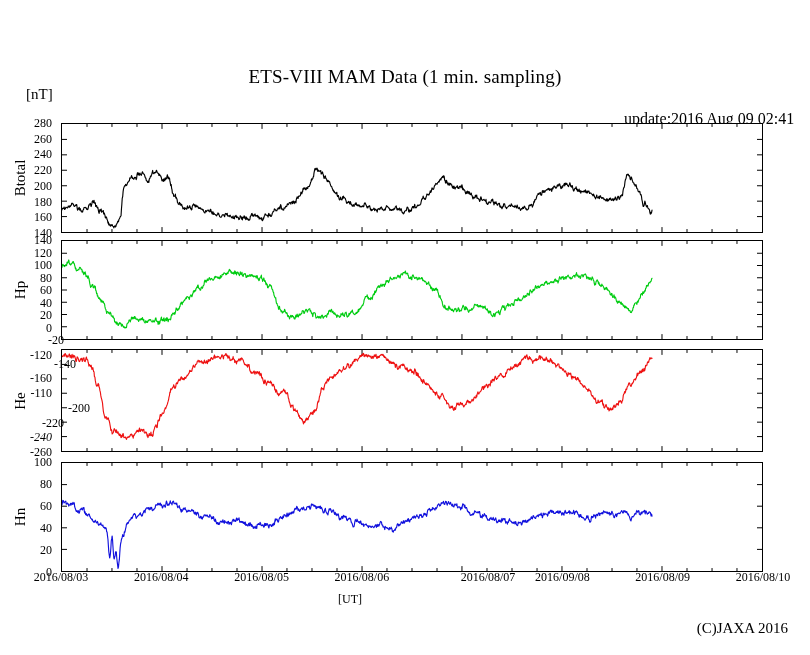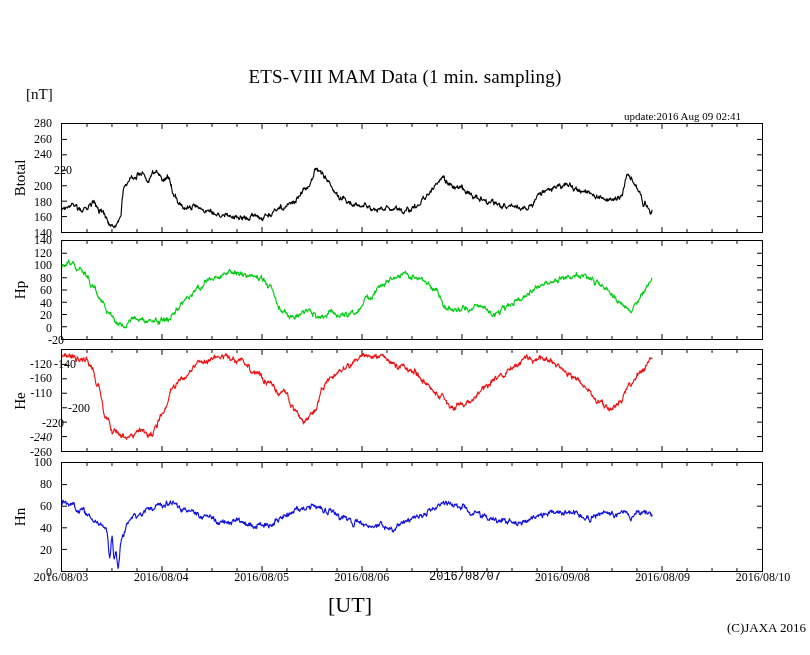--- a/index.html
+++ b/index.html
@@ -12,24 +12,24 @@
     overflow:hidden;
   }
   #figure{position:absolute;left:0;top:0;width:810px;height:655px;}
   .txt{position:absolute;white-space:nowrap;font-family:"Liberation Serif",serif;}
 
   #chart-title{
     left:0;top:66px;width:810px;text-align:center;
     font-size:19px;letter-spacing:.2px;
   }
   #unit-label{left:26px;top:86px;font-size:15px;}
-  #update-stamp{left:624px;top:110px;font-size:11px;}
-  #xaxis-label{left:0;top:592px;width:700px;text-align:center;font-size:22px;}
-  #copyright{left:0;top:620px;width:810px;text-align:right;padding-right:4px;
-             box-sizing:border-box;font-size:13px;}
+  #update-stamp{left:624px;top:110px;font-size:16px;}
+  #xaxis-label{left:0;top:592px;width:700px;text-align:center;font-size:12px;}
+  #copyright{left:0;top:620px;width:810px;text-align:right;padding-right:22px;
+             box-sizing:border-box;font-size:15px;}
 
   .panel{position:absolute;left:61px;width:702px;box-sizing:border-box;
          border:1px solid #000;background:#fff;}
   .panel svg{display:block;width:100%;height:100%;}
 
   .ylabel{position:absolute;font-size:15px;
           transform:translate(-50%,-50%) rotate(-90deg);
           transform-origin:center center;white-space:nowrap;}
   .ytick{position:absolute;right:0;font-size:12px;text-align:right;
          transform:translateY(-50%);white-space:nowrap;}
@@ -329,21 +329,21 @@
           <line x1="676.9" y1="0" x2="676.9" y2="3" stroke="#000" stroke-width="1"></line>
           <polyline fill="none" stroke="#1111dd" stroke-width="1.15" stroke-linejoin="round" stroke-linecap="round" points="0.0,42.6 0.4,40.5 0.8,38.1 1.3,38.3 1.7,39.5 2.1,40.7 2.5,40.2 3.0,39.5 3.4,39.2 3.8,38.9 4.2,42.0 4.6,41.0 5.1,41.7 5.5,40.7 5.9,41.7 6.3,41.6 6.8,43.9 7.2,42.7 7.6,42.8 8.0,42.5 8.5,41.1 8.9,43.0 9.3,42.2 9.7,41.0 10.1,41.3 10.6,42.1 11.0,40.0 11.4,41.1 11.8,41.8 12.3,40.6 12.7,44.5 13.1,45.7 13.5,46.8 13.9,48.1 14.4,49.4 14.8,48.5 15.2,49.5 15.6,50.2 16.1,48.5 16.5,48.9 16.9,51.2 17.3,51.1 17.8,49.2 18.2,47.1 18.6,47.4 19.0,47.2 19.4,46.0 19.9,46.6 20.3,47.8 20.7,47.5 21.1,45.5 21.6,45.8 22.0,45.5 22.4,49.4 22.8,51.1 23.2,49.8 23.7,52.5 24.1,52.8 24.5,51.5 24.9,53.4 25.4,52.8 25.8,54.0 26.2,52.6 26.6,52.4 27.0,51.8 27.5,52.5 27.9,54.5 28.3,54.9 28.7,56.1 29.2,56.6 29.6,57.0 30.0,57.9 30.4,57.2 30.9,59.1 31.3,59.5 31.7,59.6 32.1,60.5 32.5,60.1 33.0,59.0 33.4,58.2 33.8,59.3 34.2,60.5 34.7,61.0 35.1,60.6 35.5,59.5 35.9,60.5 36.3,62.6 36.8,63.5 37.2,62.5 37.6,62.2 38.0,62.9 38.5,62.7 38.9,61.0 39.3,62.9 39.7,63.3 40.2,63.5 40.6,64.2 41.0,63.2 41.4,64.9 41.8,65.8 42.3,65.4 42.7,65.7 43.1,67.0 43.5,65.8 44.0,65.9 44.4,67.0 44.8,70.0 45.2,70.3 45.6,74.0 46.1,77.9 46.5,84.0 46.9,90.0 47.3,93.0 47.8,96.8 48.2,95.1 48.6,92.0 49.0,86.9 49.4,79.4 49.9,77.1 50.3,74.3 50.7,78.4 51.1,85.0 51.6,92.5 52.0,96.8 52.4,97.7 52.8,95.8 53.3,94.5 53.7,90.5 54.1,90.8 54.5,90.6 54.9,96.5 55.4,101.0 55.8,104.0 56.2,107.3 56.6,106.1 57.1,101.1 57.5,98.5 57.9,92.5 58.3,86.4 58.7,82.7 59.2,80.4 59.6,77.9 60.0,77.0 60.4,75.5 60.9,73.0 61.3,74.7 61.7,74.8 62.1,74.6 62.5,70.0 63.0,70.6 63.4,69.0 63.8,66.9 64.2,65.2 64.7,61.9 65.1,62.3 65.5,60.7 65.9,61.8 66.4,61.4 66.8,60.0 67.2,59.3 67.6,58.2 68.0,57.9 68.5,58.0 68.9,57.8 69.3,55.8 69.7,55.4 70.2,56.5 70.6,55.9 71.0,54.2 71.4,53.7 71.8,52.1 72.3,52.4 72.7,51.5 73.1,51.8 73.5,52.3 74.0,54.6 74.4,56.5 74.8,55.3 75.2,55.0 75.7,54.5 76.1,53.8 76.5,53.6 76.9,52.9 77.3,53.0 77.8,51.9 78.2,51.4 78.6,50.7 79.0,52.8 79.5,52.7 79.9,54.1 80.3,54.0 80.7,53.4 81.1,51.1 81.6,50.9 82.0,49.1 82.4,48.4 82.8,49.3 83.3,50.6 83.7,46.9 84.1,47.1 84.5,46.2 84.9,45.6 85.4,45.7 85.8,45.9 86.2,46.4 86.6,45.3 87.1,47.0 87.5,47.7 87.9,46.5 88.3,45.2 88.8,47.1 89.2,46.3 89.6,45.2 90.0,45.6 90.4,48.0 90.9,48.6 91.3,48.2 91.7,47.3 92.1,47.5 92.6,46.6 93.0,46.1 93.4,45.8 93.8,43.4 94.2,42.4 94.7,42.8 95.1,42.9 95.5,43.0 95.9,41.5 96.4,41.0 96.8,42.5 97.2,42.6 97.6,41.5 98.1,42.6 98.5,40.7 98.9,41.8 99.3,43.4 99.7,42.2 100.2,43.3 100.6,45.7 101.0,45.7 101.4,44.2 101.9,43.7 102.3,42.7 102.7,43.2 103.1,44.5 103.5,45.1 104.0,43.2 104.4,40.2 104.8,38.7 105.2,40.5 105.7,42.2 106.1,43.3 106.5,42.3 106.9,41.8 107.3,42.9 107.8,41.5 108.2,40.1 108.6,38.6 109.0,41.0 109.5,40.8 109.9,40.8 110.3,42.7 110.7,40.2 111.2,39.1 111.6,38.8 112.0,39.7 112.4,41.4 112.8,41.5 113.3,41.2 113.7,40.8 114.1,41.4 114.5,42.1 115.0,40.7 115.4,42.7 115.8,44.6 116.2,45.6 116.6,44.9 117.1,44.4 117.5,43.4 117.9,45.1 118.3,46.4 118.8,47.1 119.2,48.8 119.6,50.1 120.0,47.5 120.5,49.3 120.9,48.0 121.3,47.9 121.7,45.9 122.1,47.1 122.6,46.5 123.0,47.0 123.4,45.4 123.8,47.3 124.3,47.8 124.7,48.6 125.1,50.0 125.5,49.4 125.9,49.5 126.4,48.0 126.8,49.1 127.2,48.9 127.6,48.3 128.1,49.1 128.5,48.9 128.9,49.3 129.3,49.0 129.7,48.7 130.2,47.3 130.6,47.5 131.0,48.6 131.4,49.0 131.9,48.3 132.3,50.7 132.7,51.6 133.1,51.9 133.6,50.0 134.0,52.1 134.4,50.5 134.8,53.1 135.2,51.6 135.7,50.5 136.1,50.2 136.5,51.5 136.9,52.5 137.4,55.3 137.8,55.8 138.2,55.4 138.6,55.8 139.0,54.2 139.5,54.7 139.9,56.8 140.3,55.2 140.7,57.1 141.2,55.0 141.6,55.1 142.0,55.0 142.4,53.0 142.8,53.1 143.3,52.7 143.7,53.4 144.1,53.0 144.5,54.2 145.0,53.5 145.4,52.9 145.8,53.3 146.2,54.6 146.7,54.8 147.1,54.8 147.5,55.5 147.9,53.6 148.3,52.6 148.8,53.8 149.2,54.3 149.6,54.6 150.0,57.0 150.5,56.3 150.9,55.1 151.3,56.5 151.7,54.5 152.1,55.1 152.6,58.4 153.0,59.1 153.4,59.4 153.8,57.2 154.3,58.9 154.7,60.4 155.1,61.9 155.5,60.9 156.0,60.6 156.4,62.4 156.8,62.5 157.2,61.0 157.6,62.7 158.1,61.7 158.5,60.1 158.9,59.6 159.3,59.1 159.8,59.5 160.2,60.3 160.6,60.4 161.0,59.1 161.4,57.8 161.9,60.4 162.3,59.7 162.7,61.5 163.1,58.6 163.6,60.2 164.0,60.2 164.4,60.0 164.8,60.8 165.2,60.4 165.7,61.8 166.1,59.8 166.5,60.5 166.9,59.4 167.4,62.3 167.8,60.7 168.2,62.0 168.6,60.7 169.1,60.5 169.5,61.4 169.9,62.9 170.3,60.8 170.7,59.1 171.2,58.5 171.6,57.3 172.0,57.6 172.4,59.5 172.9,58.7 173.3,58.0 173.7,58.7 174.1,59.5 174.5,58.6 175.0,56.2 175.4,56.2 175.8,58.5 176.2,57.1 176.7,57.7 177.1,57.3 177.5,55.9 177.9,58.3 178.4,60.4 178.8,59.6 179.2,60.0 179.6,60.4 180.0,59.5 180.5,59.8 180.9,60.8 181.3,59.6 181.7,60.5 182.2,61.6 182.6,60.3 183.0,62.4 183.4,60.6 183.8,60.1 184.3,63.6 184.7,63.3 185.1,62.4 185.5,63.3 186.0,63.2 186.4,64.3 186.8,62.9 187.2,61.4 187.6,63.2 188.1,63.7 188.5,60.6 188.9,61.4 189.3,63.1 189.8,64.3 190.2,62.4 190.6,64.5 191.0,64.0 191.5,65.1 191.9,66.7 192.3,65.1 192.7,64.9 193.1,65.4 193.6,66.6 194.0,65.8 194.4,64.3 194.8,65.6 195.3,66.6 195.7,62.6 196.1,62.9 196.5,62.7 196.9,61.6 197.4,62.5 197.8,62.2 198.2,62.7 198.6,60.4 199.1,61.1 199.5,63.1 199.9,63.9 200.3,63.7 200.8,63.0 201.2,63.5 201.6,62.9 202.0,64.7 202.4,65.4 202.9,64.6 203.3,61.5 203.7,61.7 204.1,63.7 204.6,61.6 205.0,63.2 205.4,63.4 205.8,61.8 206.2,62.4 206.7,63.0 207.1,65.4 207.5,66.1 207.9,64.0 208.4,62.7 208.8,62.6 209.2,63.3 209.6,63.3 210.0,64.7 210.5,64.7 210.9,62.4 211.3,62.3 211.7,63.8 212.2,62.0 212.6,61.2 213.0,62.9 213.4,59.4 213.9,56.8 214.3,58.9 214.7,57.5 215.1,57.1 215.5,57.2 216.0,58.0 216.4,59.7 216.8,60.3 217.2,59.6 217.7,57.0 218.1,56.5 218.5,55.3 218.9,55.3 219.3,54.6 219.8,56.5 220.2,55.7 220.6,55.6 221.0,56.9 221.5,54.1 221.9,55.8 222.3,54.5 222.7,52.6 223.2,52.9 223.6,52.8 224.0,53.8 224.4,53.8 224.8,54.9 225.3,53.0 225.7,51.1 226.1,52.7 226.5,54.6 227.0,52.0 227.4,53.5 227.8,50.8 228.2,52.5 228.6,51.9 229.1,51.8 229.5,50.7 229.9,50.2 230.3,51.8 230.8,49.8 231.2,50.8 231.6,51.0 232.0,49.6 232.4,50.9 232.9,48.2 233.3,47.1 233.7,46.1 234.1,46.1 234.6,47.2 235.0,46.7 235.4,44.1 235.8,44.8 236.3,46.1 236.7,48.2 237.1,46.8 237.5,47.0 237.9,48.6 238.4,49.3 238.8,48.4 239.2,47.3 239.6,46.8 240.1,46.5 240.5,45.6 240.9,46.5 241.3,47.5 241.7,45.9 242.2,44.8 242.6,46.3 243.0,47.8 243.4,47.8 243.9,47.9 244.3,47.5 244.7,47.8 245.1,47.3 245.5,44.9 246.0,44.8 246.4,44.3 246.8,44.5 247.2,44.2 247.7,45.2 248.1,43.9 248.5,46.9 248.9,47.1 249.4,45.8 249.8,43.7 250.2,41.7 250.6,43.0 251.0,42.6 251.5,42.0 251.9,43.0 252.3,42.8 252.7,44.2 253.2,43.0 253.6,43.6 254.0,44.5 254.4,43.7 254.8,46.6 255.3,46.2 255.7,44.4 256.1,45.5 256.5,44.9 257.0,44.6 257.4,45.4 257.8,44.2 258.2,44.9 258.7,46.1 259.1,43.8 259.5,46.4 259.9,45.3 260.3,45.2 260.8,46.9 261.2,47.7 261.6,49.2 262.0,50.9 262.5,50.0 262.9,50.7 263.3,48.4 263.7,47.1 264.1,46.2 264.6,49.4 265.0,50.3 265.4,50.6 265.8,51.9 266.3,51.5 266.7,53.0 267.1,50.1 267.5,48.7 267.9,46.7 268.4,46.9 268.8,47.8 269.2,46.5 269.6,47.3 270.1,49.1 270.5,50.3 270.9,49.5 271.3,48.8 271.8,48.0 272.2,47.8 272.6,49.5 273.0,51.1 273.4,52.3 273.9,50.2 274.3,51.1 274.7,52.8 275.1,51.8 275.6,53.7 276.0,53.1 276.4,52.3 276.8,51.7 277.2,52.5 277.7,55.3 278.1,57.4 278.5,57.9 278.9,56.3 279.4,57.4 279.8,56.9 280.2,55.3 280.6,54.6 281.1,54.3 281.5,56.6 281.9,55.5 282.3,53.2 282.7,54.4 283.2,54.8 283.6,54.0 284.0,55.1 284.4,54.5 284.9,54.4 285.3,57.0 285.7,58.2 286.1,58.7 286.5,57.9 287.0,56.8 287.4,57.1 287.8,56.3 288.2,56.1 288.7,56.9 289.1,56.4 289.5,57.5 289.9,59.6 290.3,60.9 290.8,61.2 291.2,62.4 291.6,64.0 292.0,65.2 292.5,65.0 292.9,64.5 293.3,62.2 293.7,59.8 294.2,57.6 294.6,58.9 295.0,59.1 295.4,59.7 295.8,57.2 296.3,58.3 296.7,59.5 297.1,60.1 297.5,60.4 298.0,59.7 298.4,61.2 298.8,61.3 299.2,59.1 299.6,59.2 300.1,61.8 300.5,62.7 300.9,61.8 301.3,62.5 301.8,63.0 302.2,62.0 302.6,64.7 303.0,62.9 303.5,63.0 303.9,62.8 304.3,62.9 304.7,62.2 305.1,62.1 305.6,63.5 306.0,63.6 306.4,64.4 306.8,64.0 307.3,65.9 307.7,63.9 308.1,64.0 308.5,64.3 308.9,64.9 309.4,64.4 309.8,65.5 310.2,65.6 310.6,65.1 311.1,64.3 311.5,64.7 311.9,65.0 312.3,65.3 312.7,65.9 313.2,65.2 313.6,64.6 314.0,63.7 314.4,63.0 314.9,63.2 315.3,65.6 315.7,64.6 316.1,62.5 316.6,64.5 317.0,63.4 317.4,62.8 317.8,64.3 318.2,63.3 318.7,61.8 319.1,60.3 319.5,59.5 319.9,59.8 320.4,60.3 320.8,62.8 321.2,63.4 321.6,63.2 322.0,65.3 322.5,65.0 322.9,65.1 323.3,66.0 323.7,67.8 324.2,64.6 324.6,65.4 325.0,65.4 325.4,66.0 325.8,65.8 326.3,66.8 326.7,66.4 327.1,66.9 327.5,67.2 328.0,68.1 328.4,65.7 328.8,66.9 329.2,67.1 329.7,67.0 330.1,65.3 330.5,66.3 330.9,67.3 331.3,69.7 331.8,69.4 332.2,70.5 332.6,68.9 333.0,68.9 333.5,68.5 333.9,67.4 334.3,68.5 334.7,66.3 335.1,66.1 335.6,65.3 336.0,63.2 336.4,62.0 336.8,61.9 337.3,63.4 337.7,64.2 338.1,62.5 338.5,63.5 339.0,63.1 339.4,62.2 339.8,61.8 340.2,60.0 340.6,60.0 341.1,60.6 341.5,61.4 341.9,61.5 342.3,59.0 342.8,58.7 343.2,61.4 343.6,60.2 344.0,60.1 344.4,58.9 344.9,58.5 345.3,59.2 345.7,59.6 346.1,59.5 346.6,57.2 347.0,59.0 347.4,56.6 347.8,58.6 348.2,59.7 348.7,60.1 349.1,57.6 349.5,57.9 349.9,57.2 350.4,57.5 350.8,56.2 351.2,55.9 351.6,54.7 352.1,55.4 352.5,56.1 352.9,54.0 353.3,55.2 353.7,54.0 354.2,56.1 354.6,55.6 355.0,54.5 355.4,54.0 355.9,52.7 356.3,54.3 356.7,54.5 357.1,54.7 357.5,56.3 358.0,56.2 358.4,54.0 358.8,52.5 359.2,53.5 359.7,53.2 360.1,52.3 360.5,53.7 360.9,55.4 361.4,54.5 361.8,55.1 362.2,53.8 362.6,52.7 363.0,51.3 363.5,51.2 363.9,52.8 364.3,52.6 364.7,51.6 365.2,53.4 365.6,54.4 366.0,52.7 366.4,49.8 366.8,47.7 367.3,47.7 367.7,46.9 368.1,47.3 368.5,46.3 369.0,47.4 369.4,49.0 369.8,48.5 370.2,47.4 370.6,47.9 371.1,47.9 371.5,45.3 371.9,47.0 372.3,46.0 372.8,46.1 373.2,46.9 373.6,47.1 374.0,48.0 374.5,45.9 374.9,45.5 375.3,46.7 375.7,45.8 376.1,45.3 376.6,43.1 377.0,42.6 377.4,42.2 377.8,41.5 378.3,42.4 378.7,43.8 379.1,43.2 379.5,43.4 379.9,42.1 380.4,40.4 380.8,41.3 381.2,40.9 381.6,40.8 382.1,40.1 382.5,39.1 382.9,41.0 383.3,42.1 383.8,42.3 384.2,40.6 384.6,39.0 385.0,39.8 385.4,39.4 385.9,41.5 386.3,42.9 386.7,41.4 387.1,40.9 387.6,39.2 388.0,40.6 388.4,41.0 388.8,42.0 389.2,40.7 389.7,40.0 390.1,41.6 390.5,42.6 390.9,43.6 391.4,43.8 391.8,41.9 392.2,44.3 392.6,44.5 393.0,44.7 393.5,43.1 393.9,41.9 394.3,41.8 394.7,42.7 395.2,42.8 395.6,43.3 396.0,41.5 396.4,44.6 396.9,45.7 397.3,45.0 397.7,44.6 398.1,44.7 398.5,44.6 399.0,45.7 399.4,45.8 399.8,47.7 400.2,44.9 400.7,46.4 401.1,46.5 401.5,43.6 401.9,41.6 402.3,41.8 402.8,42.5 403.2,42.9 403.6,45.0 404.0,42.8 404.5,46.1 404.9,45.4 405.3,45.6 405.7,45.4 406.1,46.8 406.6,48.9 407.0,49.6 407.4,49.3 407.8,50.2 408.3,50.8 408.7,50.2 409.1,52.3 409.5,53.2 410.0,53.4 410.4,53.2 410.8,52.5 411.2,52.4 411.6,52.8 412.1,51.3 412.5,52.7 412.9,51.8 413.3,51.2 413.8,48.7 414.2,49.6 414.6,49.3 415.0,50.0 415.4,50.0 415.9,50.3 416.3,50.7 416.7,50.6 417.1,49.6 417.6,50.3 418.0,50.8 418.4,49.5 418.8,49.4 419.3,52.7 419.7,55.4 420.1,53.8 420.5,54.5 420.9,55.5 421.4,55.9 421.8,52.5 422.2,54.5 422.6,53.6 423.1,53.9 423.5,51.4 423.9,52.7 424.3,53.0 424.7,53.1 425.2,54.8 425.6,53.6 426.0,56.1 426.4,56.5 426.9,58.2 427.3,57.8 427.7,57.9 428.1,58.3 428.5,58.5 429.0,56.4 429.4,56.6 429.8,57.0 430.2,55.4 430.7,57.4 431.1,57.2 431.5,56.9 431.9,57.9 432.4,55.3 432.8,56.7 433.2,57.3 433.6,58.6 434.0,57.7 434.5,56.8 434.9,55.9 435.3,57.4 435.7,59.6 436.2,61.0 436.6,60.0 437.0,60.4 437.4,59.7 437.8,58.1 438.3,59.1 438.7,59.6 439.1,57.9 439.5,59.7 440.0,59.3 440.4,60.4 440.8,58.0 441.2,56.3 441.7,59.1 442.1,57.9 442.5,57.0 442.9,56.6 443.3,56.9 443.8,57.9 444.2,56.5 444.6,59.3 445.0,61.3 445.5,59.9 445.9,59.9 446.3,60.1 446.7,62.3 447.1,60.1 447.6,60.6 448.0,58.8 448.4,57.7 448.8,56.7 449.3,58.9 449.7,59.2 450.1,59.2 450.5,59.3 450.9,60.3 451.4,61.1 451.8,60.4 452.2,61.2 452.6,61.5 453.1,60.2 453.5,59.9 453.9,61.2 454.3,62.1 454.8,59.7 455.2,60.1 455.6,62.4 456.0,63.2 456.4,63.4 456.9,63.8 457.3,61.7 457.7,60.1 458.1,61.2 458.6,61.1 459.0,60.5 459.4,60.2 459.8,60.8 460.2,60.6 460.7,63.1 461.1,63.1 461.5,61.7 461.9,59.0 462.4,59.4 462.8,58.5 463.2,60.2 463.6,58.7 464.1,59.9 464.5,59.6 464.9,58.2 465.3,60.6 465.7,60.2 466.2,60.3 466.6,58.3 467.0,60.1 467.4,58.4 467.9,57.9 468.3,58.8 468.7,57.0 469.1,57.6 469.5,57.8 470.0,56.7 470.4,55.4 470.8,54.8 471.2,56.6 471.7,56.9 472.1,55.2 472.5,53.6 472.9,53.7 473.3,55.0 473.8,55.4 474.2,56.1 474.6,56.2 475.0,56.5 475.5,54.5 475.9,54.3 476.3,53.9 476.7,53.9 477.2,53.1 477.6,54.7 478.0,53.6 478.4,52.3 478.8,53.0 479.3,52.6 479.7,52.3 480.1,53.0 480.5,51.1 481.0,53.5 481.4,53.6 481.8,55.8 482.2,54.0 482.6,51.1 483.1,52.3 483.5,52.9 483.9,52.3 484.3,51.2 484.8,52.0 485.2,52.1 485.6,52.1 486.0,52.1 486.5,52.3 486.9,54.1 487.3,53.2 487.7,50.4 488.1,49.8 488.6,51.3 489.0,49.9 489.4,49.1 489.8,48.3 490.3,48.0 490.7,50.3 491.1,49.4 491.5,48.3 491.9,50.2 492.4,50.2 492.8,49.1 493.2,51.4 493.6,51.4 494.1,51.3 494.5,51.0 494.9,51.3 495.3,50.4 495.7,49.6 496.2,50.2 496.6,49.3 497.0,50.6 497.4,48.6 497.9,51.1 498.3,50.3 498.7,51.0 499.1,49.0 499.6,48.9 500.0,50.0 500.4,50.6 500.8,51.0 501.2,53.1 501.7,51.5 502.1,50.6 502.5,51.4 502.9,52.8 503.4,53.1 503.8,50.0 504.2,50.2 504.6,48.2 505.0,49.4 505.5,51.3 505.9,50.8 506.3,51.0 506.7,51.2 507.2,50.3 507.6,50.1 508.0,50.3 508.4,48.9 508.8,48.6 509.3,51.9 509.7,49.7 510.1,49.9 510.5,50.7 511.0,51.0 511.4,51.6 511.8,51.0 512.2,51.4 512.7,50.0 513.1,48.3 513.5,50.2 513.9,52.3 514.3,51.0 514.8,49.2 515.2,49.8 515.6,49.6 516.0,48.8 516.5,50.1 516.9,49.9 517.3,52.2 517.7,52.3 518.1,53.1 518.6,55.2 519.0,54.9 519.4,52.4 519.8,54.5 520.3,52.5 520.7,54.5 521.1,55.5 521.5,55.0 522.0,55.8 522.4,55.4 522.8,55.7 523.2,56.3 523.6,57.1 524.1,57.2 524.5,58.4 524.9,57.5 525.3,56.7 525.8,56.4 526.2,53.7 526.6,55.2 527.0,55.7 527.4,53.7 527.9,56.5 528.3,57.6 528.7,57.6 529.1,59.7 529.6,60.4 530.0,59.6 530.4,59.3 530.8,55.7 531.2,54.2 531.7,55.8 532.1,54.6 532.5,55.4 532.9,54.1 533.4,52.5 533.8,53.9 534.2,53.5 534.6,53.1 535.1,56.3 535.5,54.0 535.9,52.7 536.3,52.2 536.7,52.5 537.2,53.7 537.6,52.3 538.0,51.2 538.4,50.7 538.9,51.6 539.3,53.5 539.7,51.3 540.1,51.6 540.5,51.3 541.0,51.6 541.4,50.5 541.8,50.4 542.2,51.8 542.7,50.9 543.1,48.8 543.5,49.4 543.9,49.4 544.4,50.5 544.8,50.4 545.2,49.7 545.6,50.0 546.0,49.9 546.5,51.3 546.9,49.9 547.3,50.8 547.7,51.8 548.2,51.3 548.6,50.3 549.0,50.4 549.4,53.2 549.8,51.9 550.3,51.4 550.7,52.4 551.1,50.6 551.5,49.1 552.0,50.9 552.4,51.3 552.8,53.2 553.2,53.9 553.6,55.7 554.1,55.7 554.5,53.7 554.9,53.3 555.3,51.9 555.8,52.0 556.2,54.6 556.6,53.4 557.0,51.5 557.5,51.7 557.9,51.4 558.3,51.0 558.7,51.2 559.1,51.5 559.6,51.6 560.0,50.4 560.4,49.8 560.8,49.5 561.3,48.5 561.7,49.1 562.1,50.3 562.5,51.0 562.9,50.8 563.4,48.5 563.8,49.4 564.2,48.6 564.6,50.1 565.1,49.0 565.5,50.0 565.9,50.7 566.3,49.4 566.8,50.6 567.2,51.5 567.6,52.8 568.0,51.9 568.4,53.4 568.9,54.3 569.3,55.5 569.7,56.9 570.1,58.3 570.6,59.0 571.0,57.1 571.4,55.7 571.8,54.5 572.2,54.6 572.7,54.9 573.1,54.0 573.5,53.9 573.9,53.2 574.4,51.8 574.8,51.3 575.2,51.7 575.6,52.1 576.0,49.5 576.5,48.3 576.9,49.7 577.3,50.1 577.7,49.8 578.2,48.5 578.6,48.8 579.0,52.2 579.4,52.1 579.9,52.9 580.3,52.1 580.7,50.4 581.1,49.9 581.5,51.8 582.0,50.2 582.4,49.7 582.8,49.3 583.2,49.9 583.7,49.3 584.1,48.1 584.5,50.0 584.9,51.8 585.3,48.8 585.8,49.0 586.2,49.9 586.6,51.3 587.0,52.1 587.5,51.3 587.9,51.1 588.3,51.4 588.7,49.8 589.1,49.8 589.6,50.2 590.0,50.2 590.4,52.0 590.8,54.0 591.3,52.0 591.7,54.1"></polyline>
         </svg>
       </div>
     </div>
   <div id="axis-host">
       <div class="ytick" style="left: 0px; width: 52px; top: 233px;">140</div>
       <div class="ytick" style="left: 0px; width: 52px; top: 217.286px;">160</div>
       <div class="ytick" style="left: 0px; width: 52px; top: 201.571px;">180</div>
       <div class="ytick" style="left: 0px; width: 52px; top: 185.857px;">200</div>
-      <div class="ytick" style="left: 0px; width: 52px; top: 170.143px; margin-left: 20px;">220</div>
+      <div class="ytick" style="left: 0px; width: 52px; top: 170.143px;">220</div>
       <div class="ytick" style="left: 0px; width: 52px; top: 154.429px;">240</div>
       <div class="ytick" style="left: 0px; width: 52px; top: 138.714px;">260</div>
       <div class="ytick" style="left: 0px; width: 52px; top: 123px;">280</div>
       <div class="ylabel" style="left: 20px; top: 178px;">Btotal</div>
       <div class="ytick" style="left: 0px; width: 52px; top: 340px; padding-left: 12px;">-20</div>
       <div class="ytick" style="left: 0px; width: 52px; top: 327.5px;">0</div>
       <div class="ytick" style="left: 0px; width: 52px; top: 315px;">20</div>
       <div class="ytick" style="left: 0px; width: 52px; top: 302.5px;">40</div>
       <div class="ytick" style="left: 0px; width: 52px; top: 290px;">60</div>
       <div class="ytick" style="left: 0px; width: 52px; top: 277.5px;">80</div>
@@ -351,34 +351,34 @@
       <div class="ytick" style="left: 0px; width: 52px; top: 252.5px;">120</div>
       <div class="ytick" style="left: 0px; width: 52px; top: 240px;">140</div>
       <div class="ylabel" style="left: 20px; top: 290px;">Hp</div>
       <div class="ytick" style="left: 0px; width: 52px; top: 452px;">-260</div>
       <div class="ytick" style="left: 0px; width: 52px; top: 437.286px; font-style: italic;">-240</div>
       <div class="ytick" style="left: 12px; width: 52px; top: 422.571px;">-220</div>
       <div class="ytick" style="left: 0px; width: 52px; top: 407.857px; padding-left: 38px;">-200</div>
       <div class="ytick" style="left: 0px; width: 52px; top: 393.143px;">-110</div>
       <div class="ytick" style="left: 0px; width: 52px; top: 378.429px;">-160</div>
       <div class="ytick" style="left: 0px; width: 52px; top: 363.714px; padding-left: 24px;">-140</div>
-      <div class="ytick" style="left: 0px; width: 52px; top: 364px; text-align: right;">-120</div>
+      <div class="ytick" style="left: 0px; width: 52px; top: 355px; text-align: right;">-120</div>
       <div class="ylabel" style="left: 20px; top: 400.5px;">He</div>
       <div class="ytick" style="left: 0px; width: 52px; top: 572px;">0</div>
       <div class="ytick" style="left: 0px; width: 52px; top: 550px;">20</div>
       <div class="ytick" style="left: 0px; width: 52px; top: 528px;">40</div>
       <div class="ytick" style="left: 0px; width: 52px; top: 506px;">60</div>
       <div class="ytick" style="left: 0px; width: 52px; top: 484px;">80</div>
       <div class="ytick" style="left: 0px; width: 52px; top: 462px;">100</div>
       <div class="ylabel" style="left: 20px; top: 517px;">Hn</div>
       <div class="txt xtick" style="left: 61px;">2016/08/03</div>
       <div class="txt xtick" style="left: 161.286px;">2016/08/04</div>
       <div class="txt xtick" style="left: 261.571px;">2016/08/05</div>
       <div class="txt xtick" style="left: 361.857px;">2016/08/06</div>
-      <div class="txt xtick" style="left: 465px; font-family: Liberation Mono, monospace;">2016/08/07</div>
+      <div class="txt xtick" style="left: 488px;">2016/08/07</div>
       <div class="txt xtick" style="left: 562.429px;">2016/09/08</div>
       <div class="txt xtick" style="left: 662.714px;">2016/08/09</div>
       <div class="txt xtick" style="left: 763px;">2016/08/10</div>
     </div>
 
   <div class="txt" id="xaxis-label">[UT]</div>
 
   <div class="txt" id="copyright">(C)JAXA 2016</div>
 </div>
 

